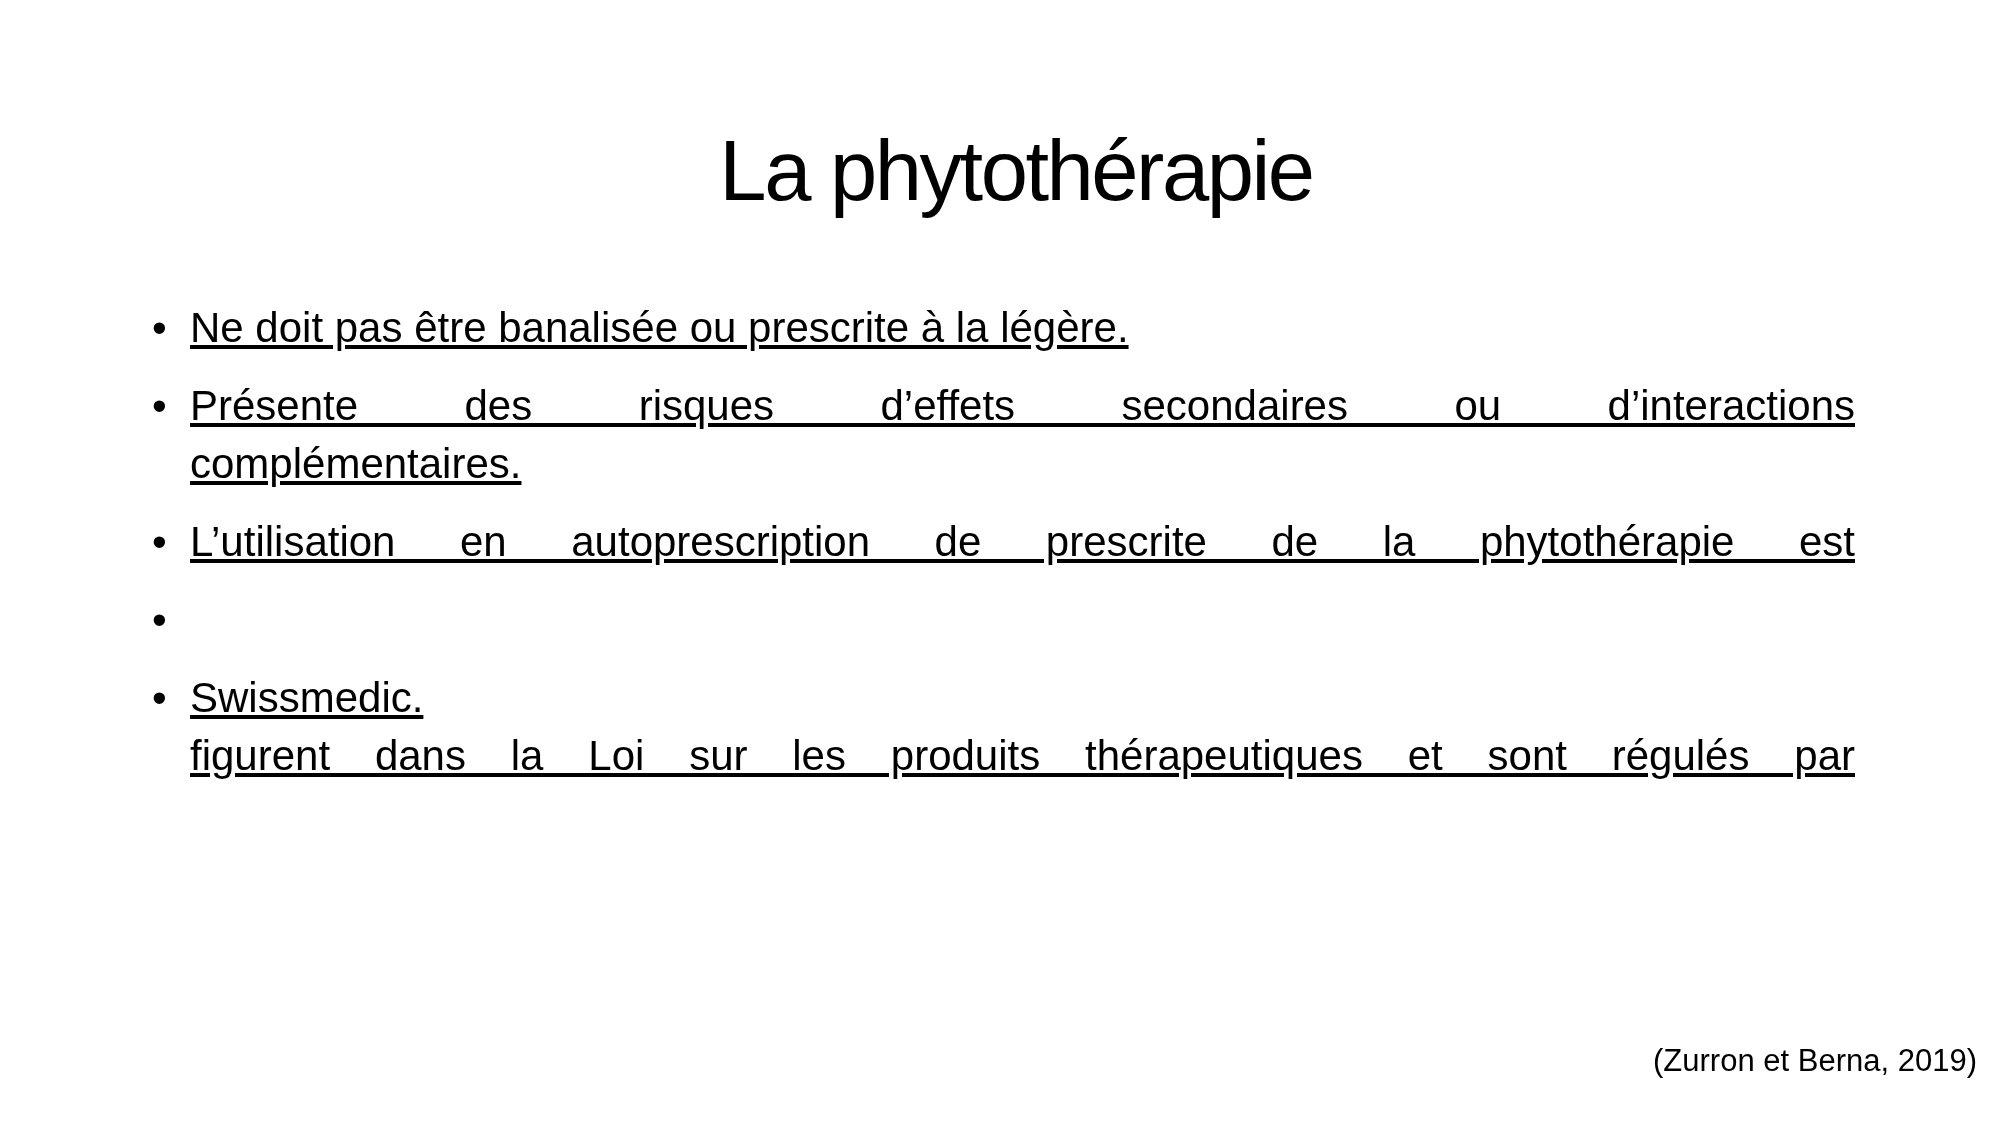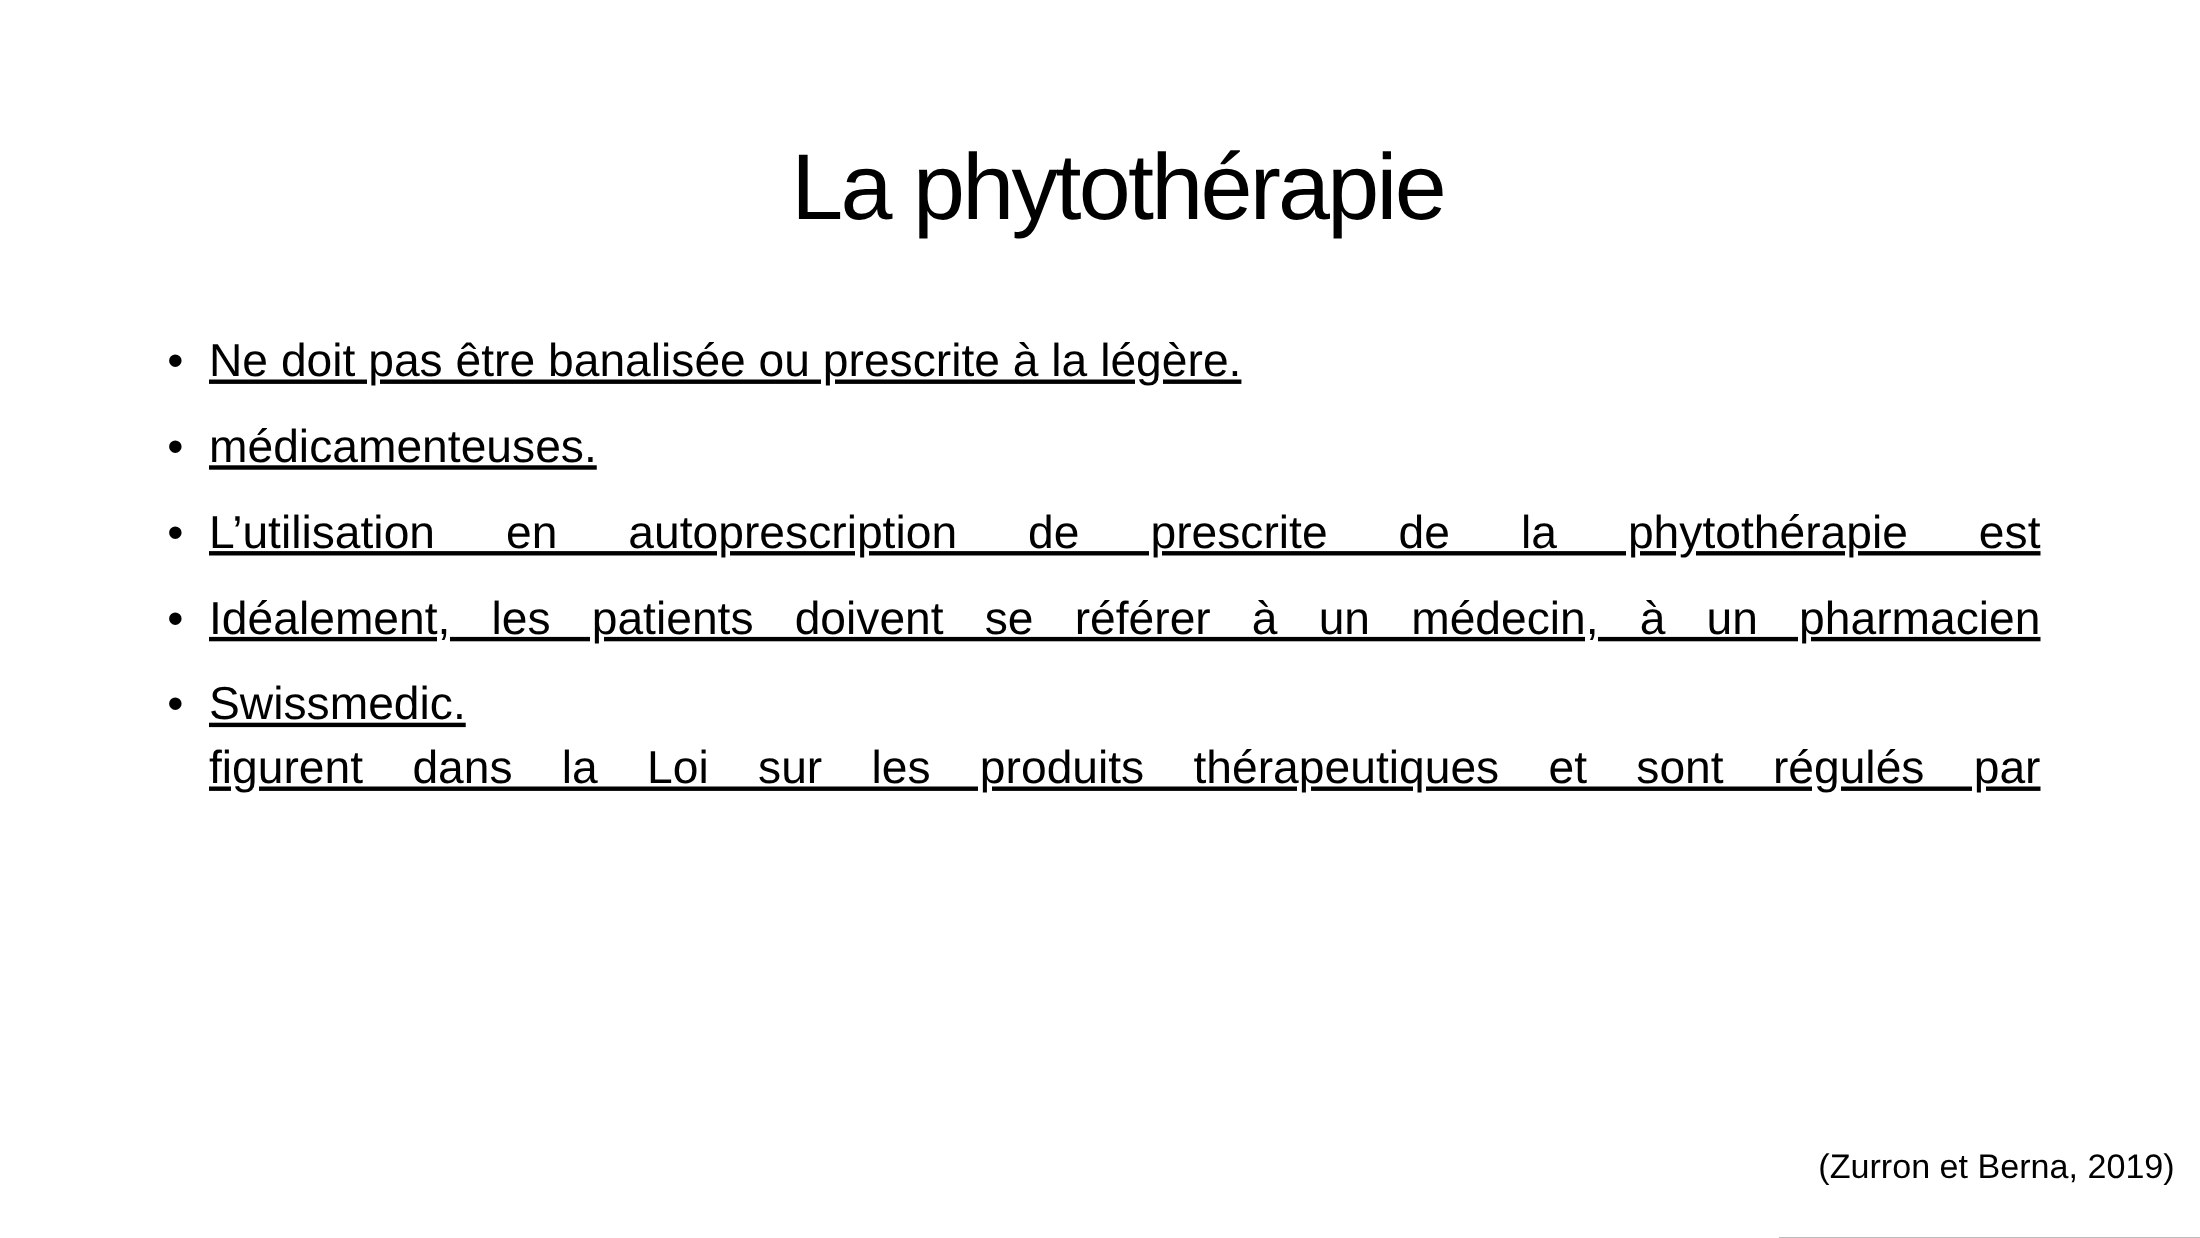--- a/index.html
+++ b/index.html
@@ -81,35 +81,35 @@
     <div class="bullet">
       <span class="marker">•</span>
       <div class="btext">
         <div class="line">Ne doit pas être banalisée ou prescrite à la légère.</div>
       </div>
     </div>
 
     <div class="bullet">
       <span class="marker">•</span>
       <div class="btext">
-        <div class="line">médicamenteuses.</div>
+        <div class="line just">Présente des risques d’effets secondaires ou d’interactions</div>
+        <div class="line">complémentaires.</div>
       </div>
     </div>
 
     <div class="bullet">
       <span class="marker">•</span>
       <div class="btext">
         <div class="line just">L’utilisation en autoprescription de prescrite de la phytothérapie est</div>
       </div>
     </div>
 
     <div class="bullet">
       <span class="marker">•</span>
       <div class="btext">
-        <div class="line just">Idéalement, les patients doivent se référer à un médecin, à un pharmacien</div>
       </div>
     </div>
 
     <div class="bullet">
       <span class="marker">•</span>
       <div class="btext">
         <div class="line">Swissmedic.</div>
         <div class="line just">figurent dans la Loi sur les produits thérapeutiques et sont régulés par</div>
       </div>
     </div>

